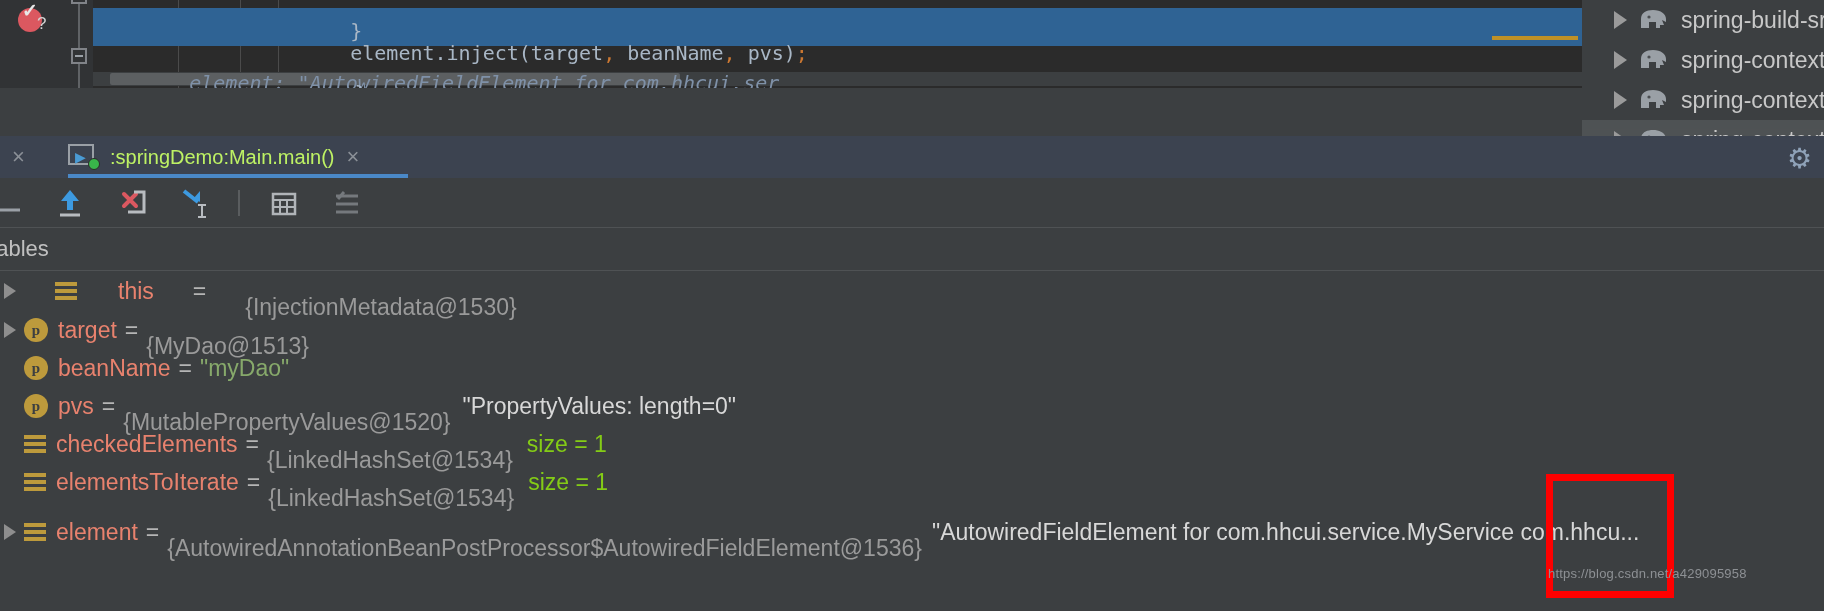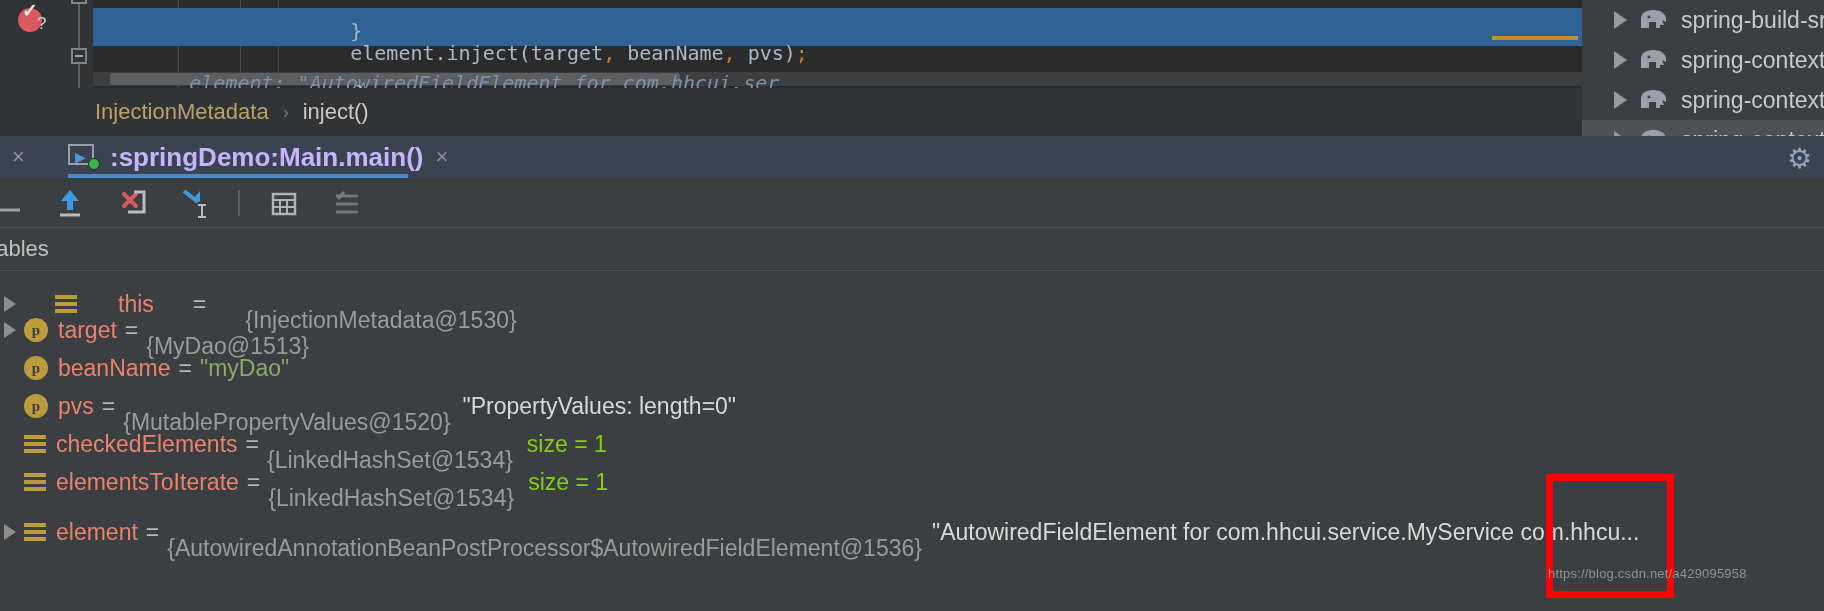--- a/index.html
+++ b/index.html
@@ -55,21 +55,21 @@
   
   .tabbar{position:absolute;left:0;top:136px;width:1824px;height:42px;background:#3c4350;}
   .tab-ghost{position:absolute;left:-14px;top:0;height:42px;display:flex;align-items:center;gap:12px;}
   .tab-ghost .t-lbl{font-size:23px;color:#b4b8bd;}
   .x-icon{font-size:22px;color:#8b9097;line-height:22px;}
   .tab-active{position:absolute;left:68px;top:0;height:42px;display:flex;align-items:center;gap:12px;}
   .run-icon{position:relative;width:30px;height:26px;flex:none;}
   .run-icon .frame{position:absolute;left:0;top:0;width:26px;height:21px;border:2px solid #9aa0a6;box-sizing:border-box;}
   .run-icon .arrow{position:absolute;left:7px;top:6px;font-size:14px;color:#4a9bd4;line-height:14px;}
   .run-icon .gdot{position:absolute;left:20px;top:14px;width:12px;height:12px;border-radius:50%;background:#39b54a;border:1px solid #2b2b2b;box-sizing:border-box;}
-  .tab-active .t-lbl{font-size:26px;color:#c4b5fd;font-weight:bold;}
+  .tab-active .t-lbl{font-size:20px;color:#bef264;}
   .tab-underline{position:absolute;left:68px;top:38px;width:340px;height:4px;background:#4a88c7;}
   .gear{position:absolute;right:12px;top:6px;font-size:28px;color:#8fa2b8;}
 
   
   .toolbar{position:absolute;left:0;top:178px;width:1824px;height:50px;background:#3c3f41;}
   .tb-icons{position:absolute;left:-10px;top:0;height:50px;display:flex;align-items:center;gap:26px;}
   .tb-ico{width:36px;height:34px;position:relative;flex:none;}
   .tb-sep{width:2px;height:26px;background:#5a5d5f;flex:none;}
   .tb-divider{position:absolute;left:0;top:49px;width:1824px;height:1px;background:#4f5254;}
 
@@ -132,27 +132,20 @@
 
     <div class="code-row r2">
       <span class="code-text" style="margin-left:141px;">    }</span>
     </div>
 
     <div class="hscroll-track">
       <div class="hscroll-thumb" style="left:17px;top:1px;"></div>
     </div>
   </div>
 
-  <div class="breadcrumb">
-    <div class="bc-inner">
-      <span class="bc-item cls">InjectionMetadata</span>
-      <span class="bc-sep">›</span>
-      <span class="bc-item">inject()</span>
-    </div>
-  </div>
 
   <div class="gradle-edge"></div>
   <div class="gradle">
     <div class="g-row">
       <span class="g-arrow"></span>
       <span class="g-eleph">
         <svg width="34" height="24" viewBox="0 0 34 24">
             <path d="M4 20 L4 11 C4 5 9 2 16 2 C24 2 29 6 29 11 L29 14 L25 12 L27 17 L23 17 L23 20 L19 20 L19 14 L12 14 L12 20 Z" fill="#9aa0a6"></path>
             <circle cx="12" cy="9" r="1.6" fill="#4a4d50"></circle>
           </svg>
@@ -254,21 +247,21 @@
     <div class="tb-divider"></div>
   </div>
 
   <div class="vars-header">
     <span class="vh-lbl">riables</span>
   </div>
   <div class="vars-divider"></div>
 
   <div class="vars">
 
-    <div class="v-row" style="top:16px;gap:31px;">
+    <div class="v-row" style="top:3px;gap:31px;">
       <span class="v-arrow"></span>
       <span class="ico-field">
           <i class="bar b1"></i>
           <i class="bar b2"></i>
           <i class="bar b3"></i>
         </span>
       <span class="v-name">this</span>
       <span class="v-eq">=</span>
       <span class="v-type">{InjectionMetadata@1530}</span>
     </div>

